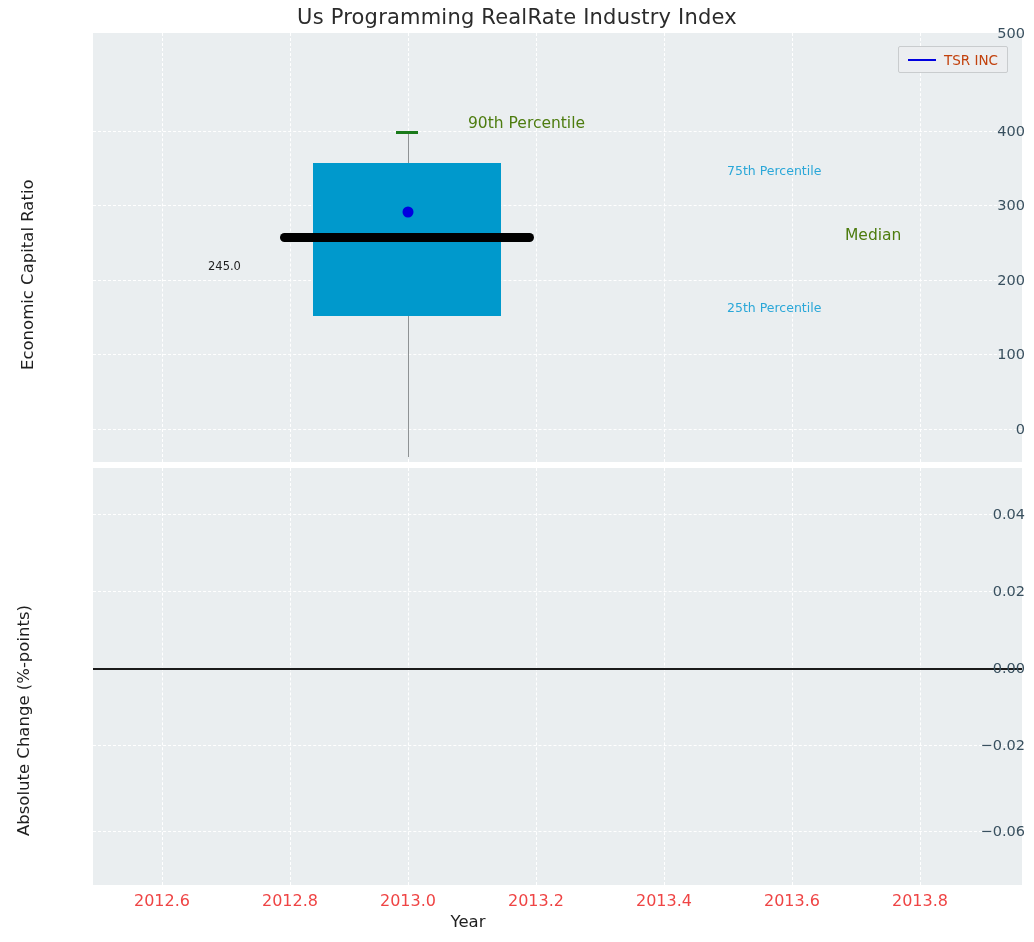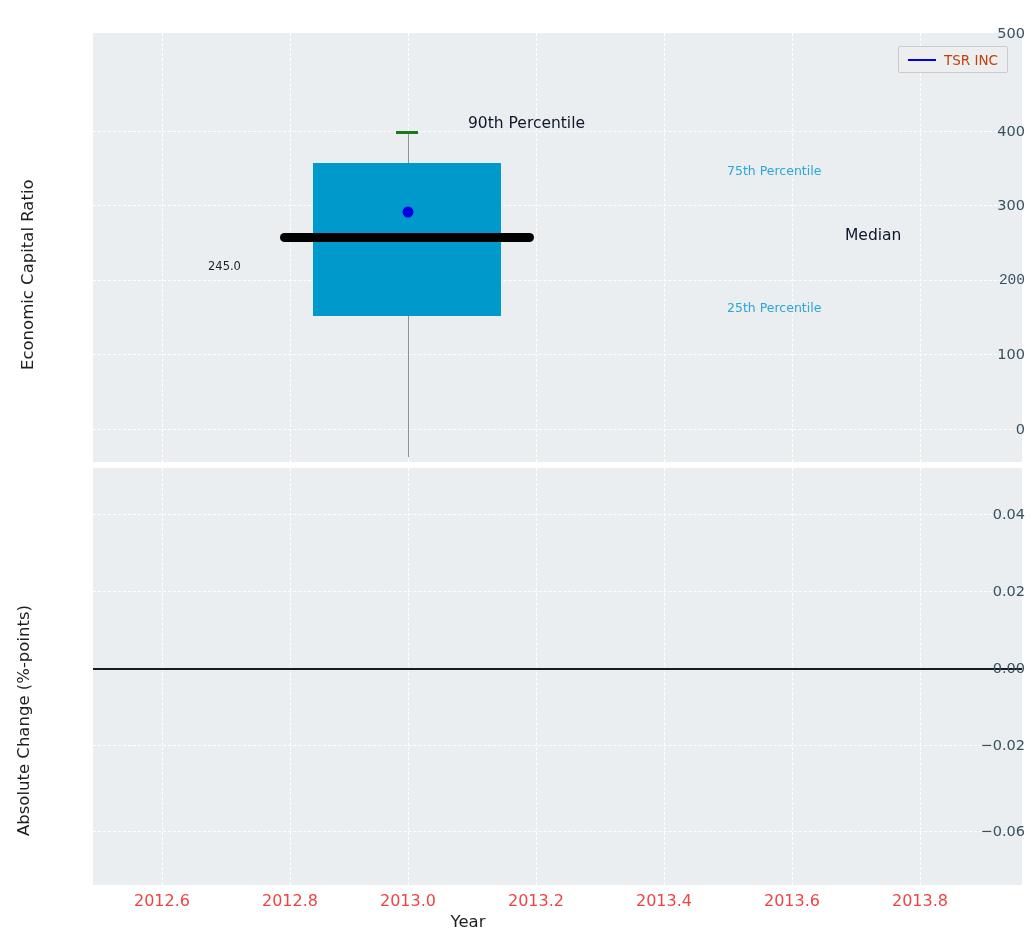--- a/index.html
+++ b/index.html
@@ -89,21 +89,21 @@
     background:#0000e0;
     transform:translate(-50%,-50%);
   }
   .zero-line{
     position:absolute;left:0;width:100%;height:0;
     border-top:2px solid #1a1a1a;
   }
 
   
   .ann{position:absolute;white-space:nowrap;}
-  .ann-dark{font-size:15.5px;color:#0f172a;}
+  .ann-dark{font-size:15.5px;color:#4d7c0f;}
   .ann-cyan{font-size:12.5px;color:#2aa7d8;}
   .ann-small{font-size:11.5px;color:#1f1f1f;margin-top:48px;}
 
   
   #legend{
     position:absolute;left:898px;top:46px;
     height:27px;
     background:#eceef0;
     border:1px solid #c9ccce;
     border-radius:2px;
@@ -114,20 +114,21 @@
   #legend .swatch{
     width:28px;height:0;border-top:2px solid #0000e0;display:block;
   }
   #legend .ltext{font-size:13.5px;color:#c2410c;}
 </style>
 </head>
 <body>
 
 <div id="figure">
 
+  <div class="chart-title">Us Programming RealRate Industry Index</div>
 
   <div class="panel" id="panel-top">
 
     <div class="gl-h" style="top:396px;"></div>
     <div class="gl-h" style="top:321px;"></div>
     <div class="gl-h" style="top:247px;"></div>
     <div class="gl-h" style="top:172px;"></div>
     <div class="gl-h" style="top:98px;"></div>
 
     <div class="gl-v" style="left:69px;"></div>
@@ -170,21 +171,21 @@
     <div class="gl-v" style="left:571px;"></div>
     <div class="gl-v" style="left:699px;"></div>
     <div class="gl-v" style="left:827px;"></div>
 
     <div class="zero-line" style="top:200px;"></div>
   </div>
 
   <div class="ytick" style="top:33px;">500</div>
   <div class="ytick" style="top:131px;">400</div>
   <div class="ytick" style="top:205px;">300</div>
-  <div class="ytick" style="top:280px;font-family:Liberation Mono, monospace;">200</div>
+  <div class="ytick" style="top:280px;">200</div>
   <div class="ytick" style="top:354px;">100</div>
   <div class="ytick" style="top:429px;">0</div>
 
   <div class="ytick" style="top:514px;">0.04</div>
   <div class="ytick" style="top:591px;">0.02</div>
   <div class="ytick" style="top:668px;">0.00</div>
   <div class="ytick" style="top:745px;">−0.02</div>
   <div class="ytick" style="top:831px;">−0.06</div>
 
   <div class="xtick" style="left:162px;">2012.6</div>

